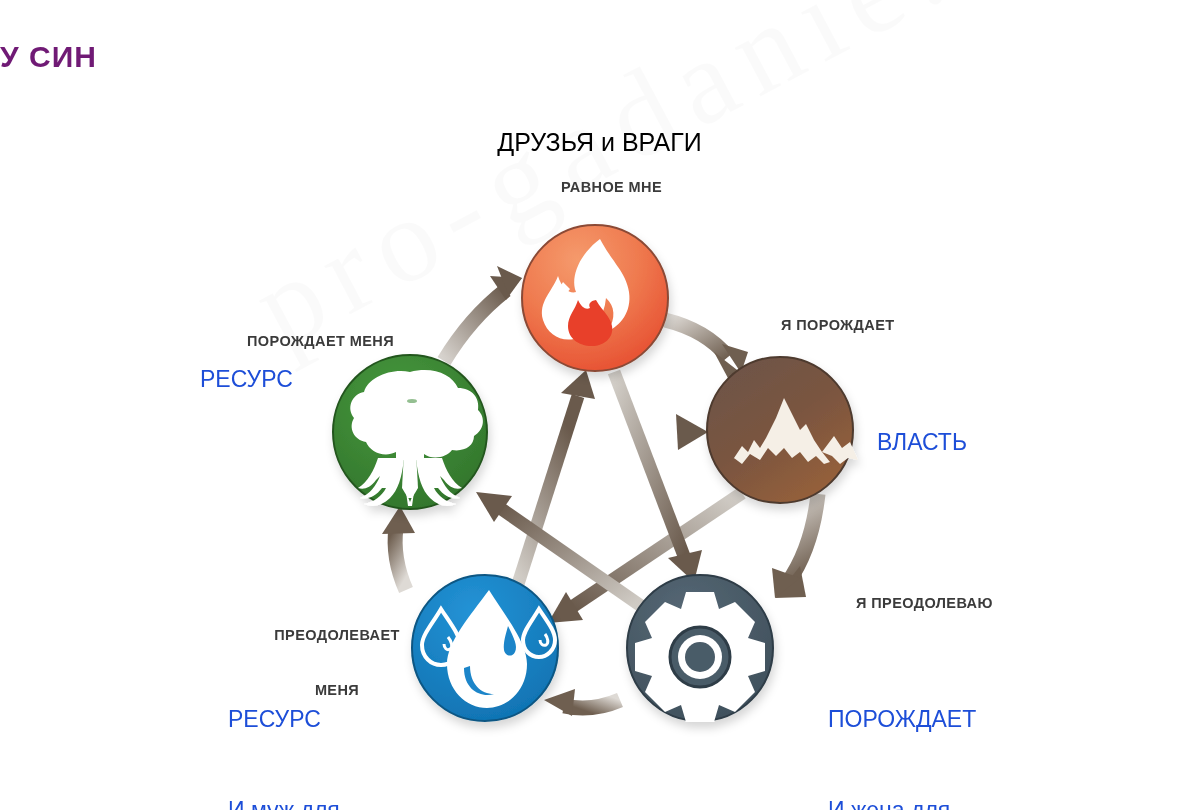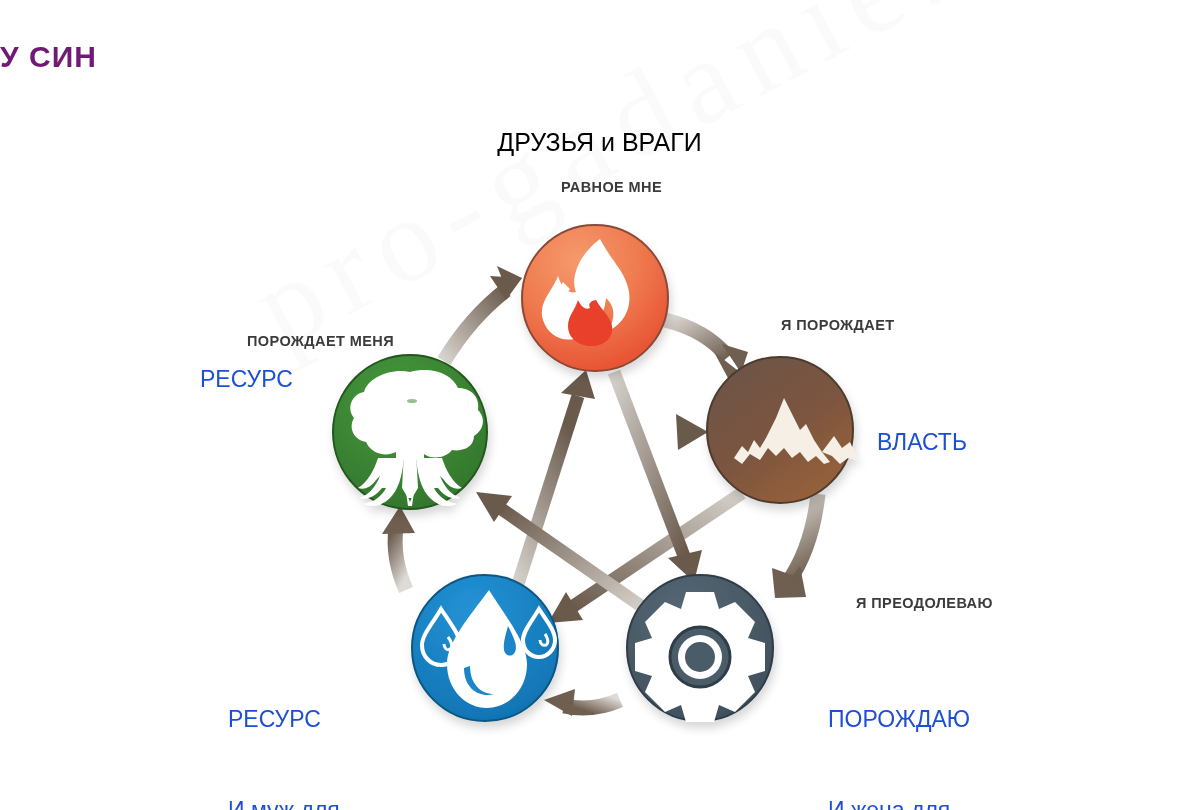--- a/index.html
+++ b/index.html
@@ -358,26 +358,30 @@
   <div class="txt small-label" id="lbl-equal">РАВНОЕ МНЕ</div>
 
   <div class="txt small-label" id="lbl-resource-small">ПОРОЖДАЕТ МЕНЯ</div>
   <div class="txt big-label" id="lbl-resource-big">РЕСУРС</div>
 
   <div class="txt small-label" id="lbl-self-small">Я ПОРОЖДАЕТ</div>
   <div class="txt big-label" id="lbl-self-big">
     <div>ВЛАСТЬ</div>
   </div>
 
+  <div class="txt small-label" id="lbl-power-small">
+    <div>ПРЕОДОЛЕВАЕТ</div>
+    <div>МЕНЯ</div>
+  </div>
   <div class="txt big-label" id="lbl-power-big">
     <div>РЕСУРС</div>
     <div>И муж для</div>
     
   </div>
 
   <div class="txt small-label" id="lbl-wealth-small">Я ПРЕОДОЛЕВАЮ</div>
   <div class="txt big-label" id="lbl-wealth-big">
-    <div>ПОРОЖДАЮ</div>
+    <div>ПОРОЖДАЕТ</div>
     <div>И жена для</div>
     
   </div>
 
 </div>
 
 </body></html>

